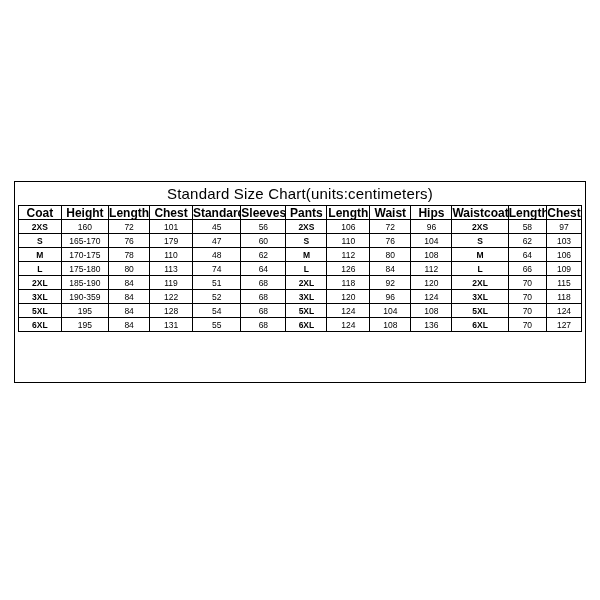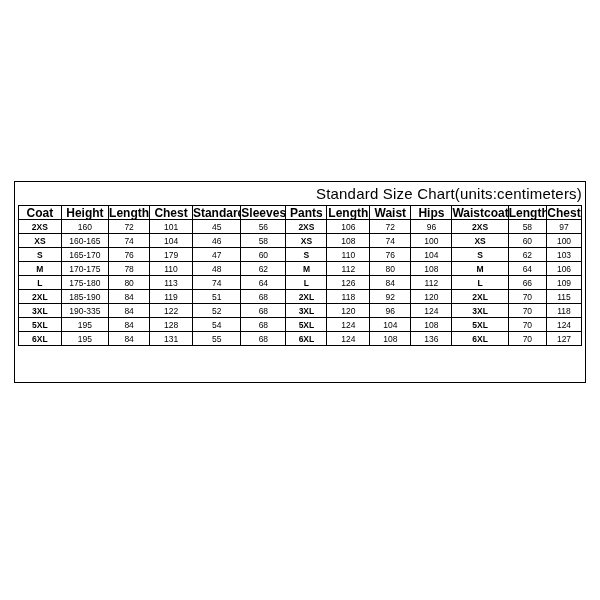--- a/index.html
+++ b/index.html
@@ -24,21 +24,21 @@
     left: 14px;
     top: 181px;
     width: 572px;
     height: 202px;
     border: 1px solid #000000;
     background: #ffffff;
     box-sizing: border-box;
     padding: 2px 3px 3px 3px;
   }
   .chart-title {
-    text-align: right;
+    text-align: center;
     font-size: 15px;
     color: #000000;
     line-height: 20px;
     letter-spacing: 0.2px;
     padding-bottom: 1px;
   }
   table.size-table {
     border-collapse: collapse;
     width: 100%;
     table-layout: fixed;
@@ -127,35 +127,20 @@
           <td>56</td>
           <td class="sizecell">2XS</td>
           <td>106</td>
           <td>72</td>
           <td>96</td>
           <td class="sizecell">2XS</td>
           <td>58</td>
           <td>97</td>
         </tr>
         <tr>
-          <td class="sizecell">XS</td>
-          <td>160-165</td>
-          <td>74</td>
-          <td>104</td>
-          <td>46</td>
-          <td>58</td>
-          <td class="sizecell">XS</td>
-          <td>108</td>
-          <td>74</td>
-          <td>100</td>
-          <td class="sizecell">XS</td>
-          <td>60</td>
-          <td>100</td>
-        </tr>
-        <tr>
           <td class="sizecell">S</td>
           <td>165-170</td>
           <td>76</td>
           <td>179</td>
           <td>47</td>
           <td>60</td>
           <td class="sizecell">S</td>
           <td>110</td>
           <td>76</td>
           <td>104</td>
@@ -203,21 +188,21 @@
           <td class="sizecell">2XL</td>
           <td>118</td>
           <td>92</td>
           <td>120</td>
           <td class="sizecell">2XL</td>
           <td>70</td>
           <td>115</td>
         </tr>
         <tr>
           <td class="sizecell">3XL</td>
-          <td>190-335</td>
+          <td>190-359</td>
           <td>84</td>
           <td>122</td>
           <td>52</td>
           <td>68</td>
           <td class="sizecell">3XL</td>
           <td>120</td>
           <td>96</td>
           <td>124</td>
           <td class="sizecell">3XL</td>
           <td>70</td>

